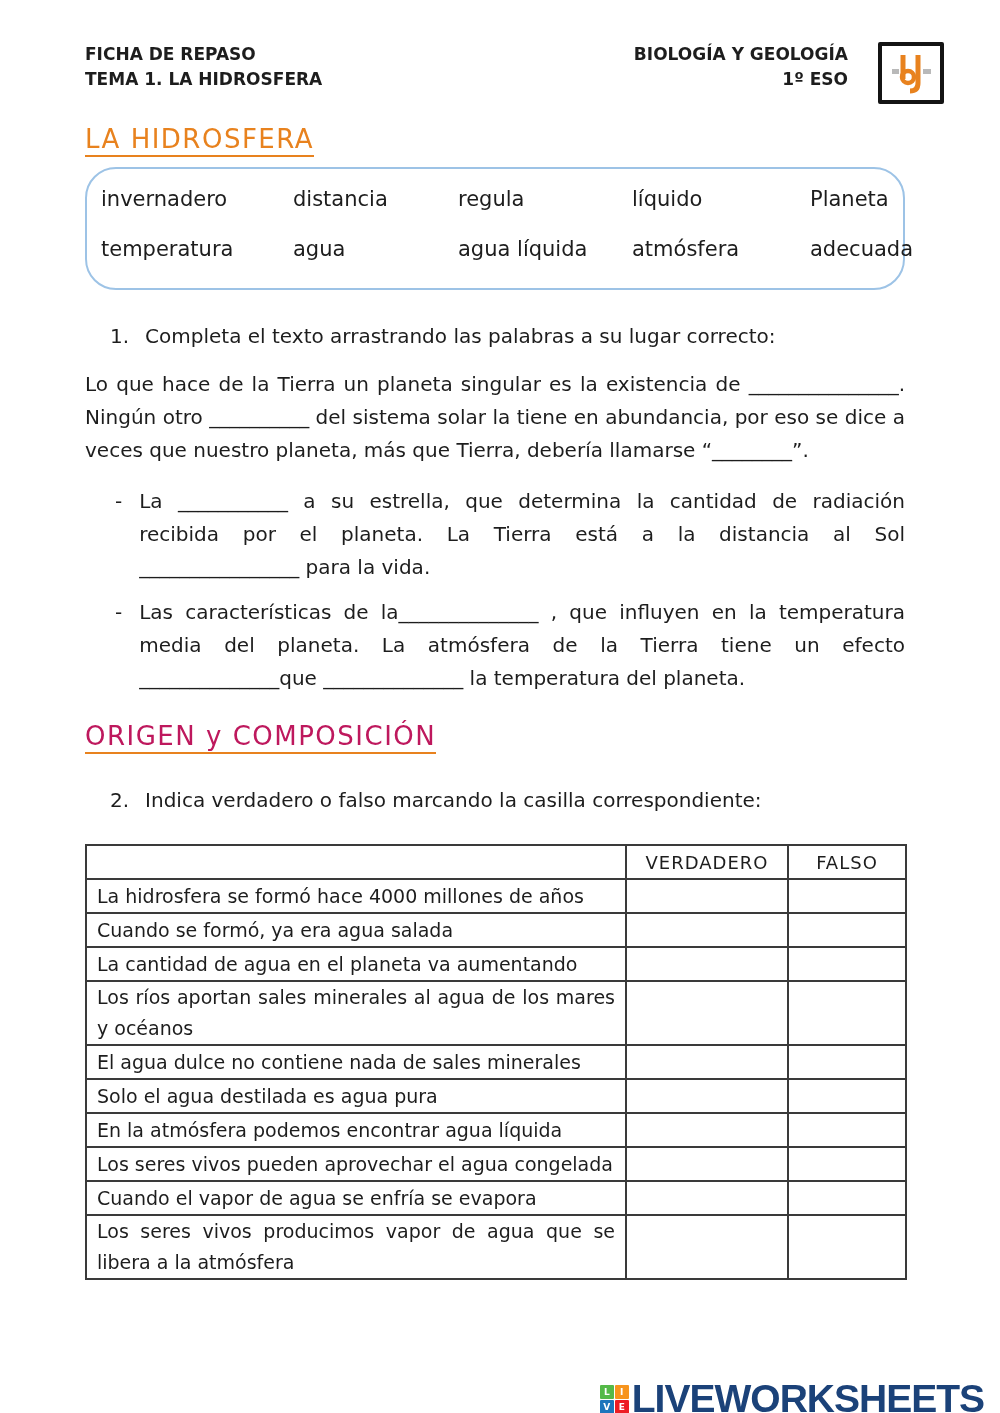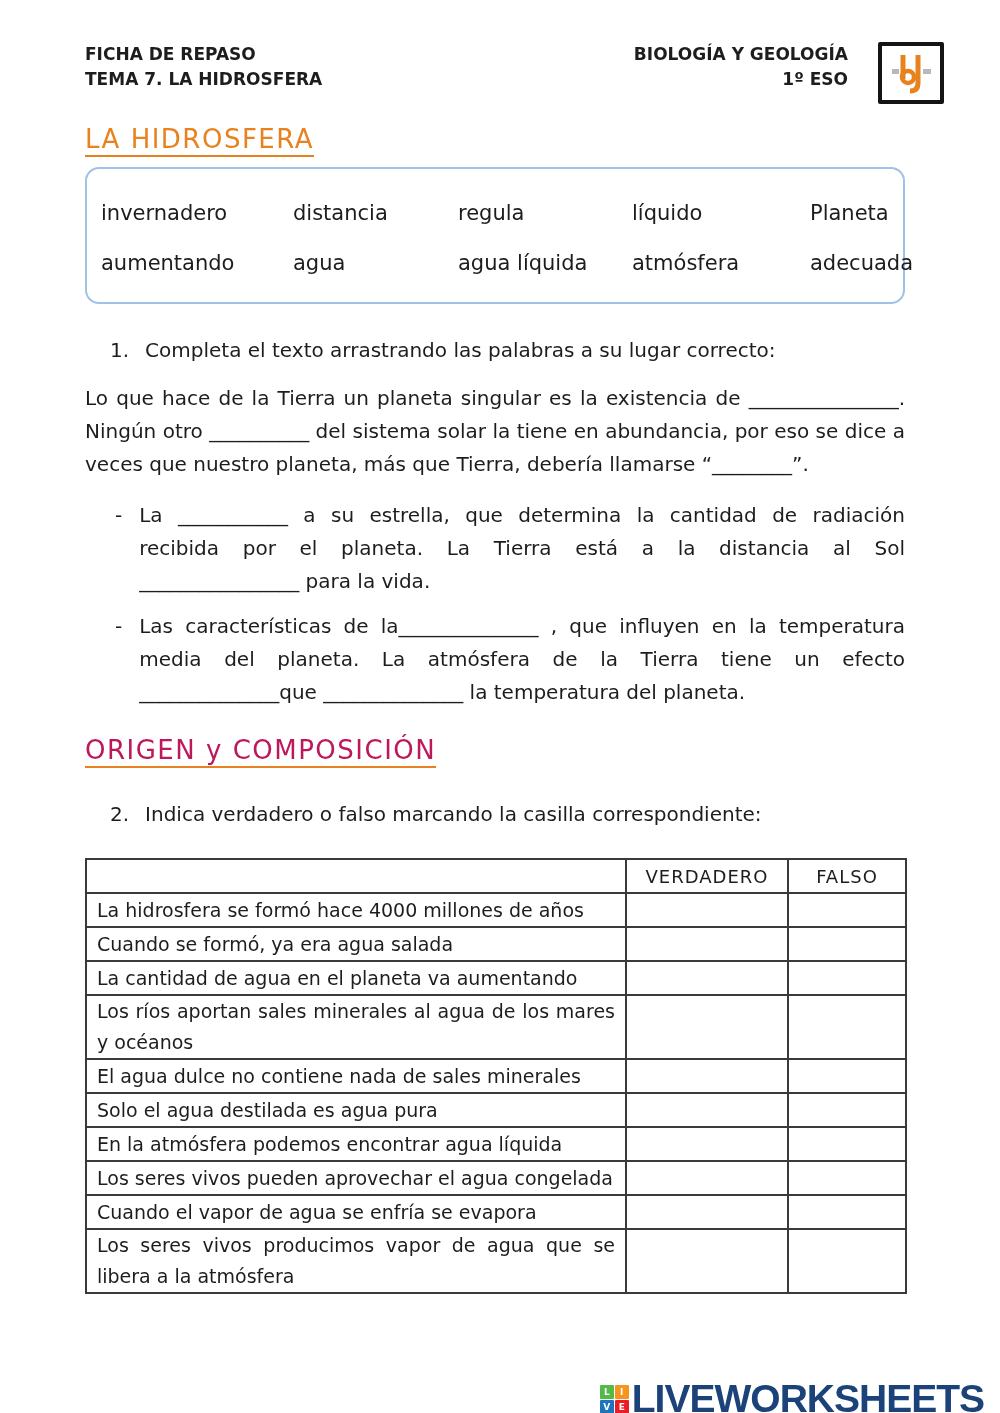--- a/index.html
+++ b/index.html
@@ -15,22 +15,22 @@
   .header-right-text { text-align:right; }
   .logo-box { width:58px; height:54px; border:4px solid #141414; border-radius:2px;
               display:flex; align-items:center; justify-content:center; background:#fff; }
   
   .content { padding:0 95px 0 85px; }
   .h-title { display:inline-block; font-weight:normal; font-size:26px; letter-spacing:1.5px;
              border-bottom:2px solid; padding-bottom:1px; }
   .title-1 { margin-top:20px; }
   .title-2 { margin-top:26px; }
   
-  .word-bank { border:2.5px solid #9DC3E6; border-radius:14px; margin-top:10px;
-               padding:32px 8px 27px 14px; }
+  .word-bank { border:2.5px solid #9DC3E6; border-radius:31px; margin-top:10px;
+               padding:18px 8px 27px 14px; }
   .wb-row { display:grid; grid-template-columns:192px 165px 174px 178px auto;
             font-size:21px; }
   .wb-row + .wb-row { margin-top:26px; }
   .wb-word { white-space:nowrap; }
   
   .ex-head { display:flex; gap:16px; margin:34px 0 0 25px; font-size:20px; }
   .para { margin-top:20px; font-size:20px; line-height:33px; }
   .jline { text-align:justify; text-align-last:justify; }
   .nline { text-align:left; }
   .bullet { display:flex; gap:17px; margin:12px 0 0 30px; font-size:20px; line-height:33px; }
@@ -55,21 +55,21 @@
            font-family:"Liberation Sans", sans-serif; }
 </style>
 </head>
 <body>
 
 <div class="page">
 
   <div class="header">
     <div class="header-left">
       <div>FICHA DE REPASO</div>
-      <div>TEMA 7. LA HIDROSFERA</div>
+      <div>TEMA 1. LA HIDROSFERA</div>
     </div>
     <div class="header-right">
       <div class="header-right-text">
         <div>BIOLOGÍA Y GEOLOGÍA</div>
         <div>1º ESO</div>
       </div>
       <div class="logo-box">
         <svg width="46" height="44" viewBox="0 0 46 44">
           <path d="M15 4 v24" stroke="#E8821E" stroke-width="5" fill="none"></path>
           <circle cx="20" cy="26" r="6" stroke="#E8821E" stroke-width="4.5" fill="none"></circle>
@@ -89,21 +89,21 @@
 
     <div class="word-bank">
       <div class="wb-row">
         <span class="wb-word">invernadero</span>
         <span class="wb-word">distancia</span>
         <span class="wb-word">regula</span>
         <span class="wb-word">líquido</span>
         <span class="wb-word">Planeta</span>
       </div>
       <div class="wb-row">
-        <span class="wb-word">aumentando</span>
+        <span class="wb-word">temperatura</span>
         <span class="wb-word">agua</span>
         <span class="wb-word">agua líquida</span>
         <span class="wb-word">atmósfera</span>
         <span class="wb-word">adecuada</span>
       </div>
     </div>
 
     <div class="ex-head">
       <span>1.</span>
       <span>Completa el texto arrastrando las palabras a su lugar correcto:</span>

